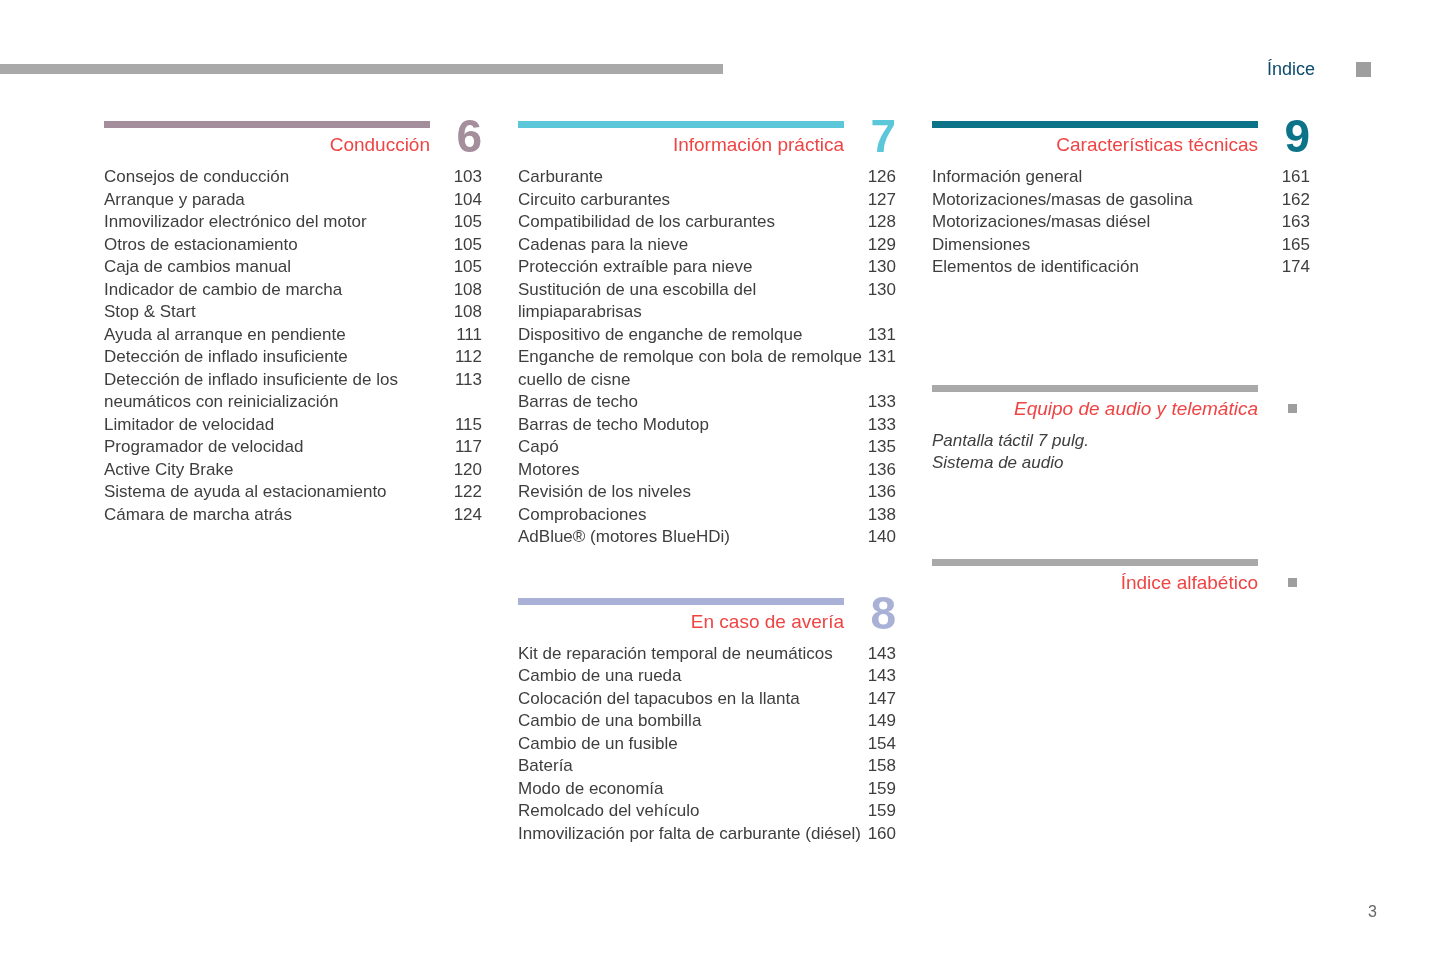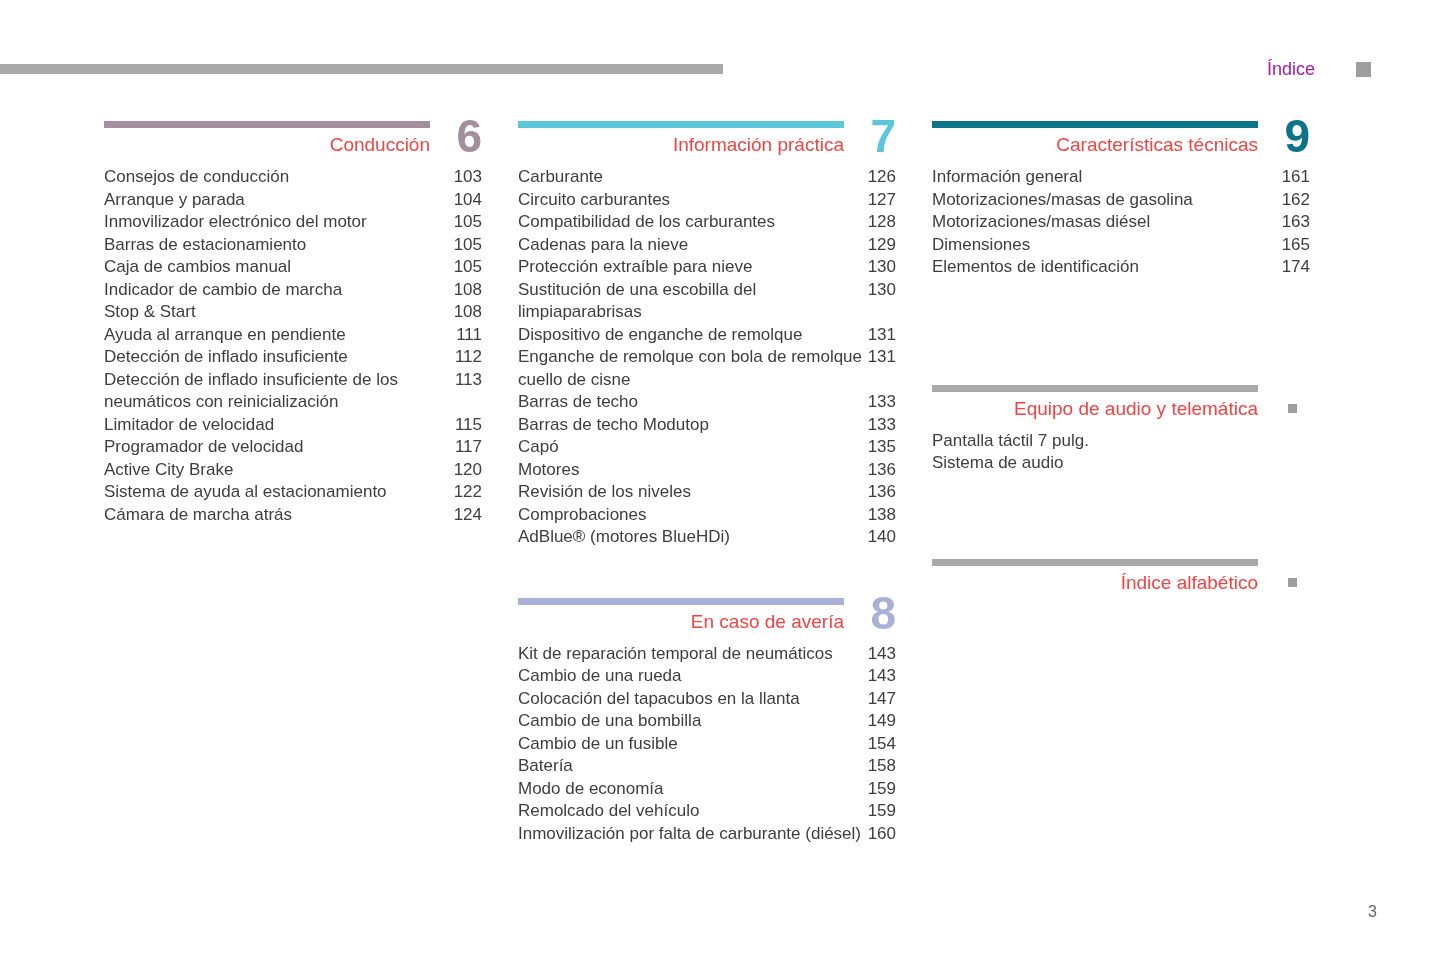--- a/index.html
+++ b/index.html
@@ -4,21 +4,21 @@
 <style>
   * { margin: 0; padding: 0; box-sizing: border-box; }
   html, body { background: #ffffff; }
   body {
     width: 1445px; height: 977px;
     position: relative; overflow: hidden;
     font-family: "Liberation Sans", sans-serif;
     color: #3e3e3e;
   }
   .top-rule { position: absolute; left: 0; top: 64px; width: 723px; height: 10px; background: #a9a9a9; }
-  .top-label { position: absolute; top: 59px; right: 130px; font-size: 18px; color: #a21caf; }
+  .top-label { position: absolute; top: 59px; right: 130px; font-size: 18px; color: #0c4a6e; }
   .corner-square { position: absolute; left: 1356px; top: 62px; width: 15px; height: 15px; background: #9e9e9e; }
   .footer-page { position: absolute; left: 1368px; top: 903px; font-size: 16px; color: #666666; }
 
   .col { position: absolute; top: 112px; width: 378px; }
   .col1 { left: 104px; }
   .col2 { left: 518px; }
   .col3 { left: 932px; }
 
   .sec-head { display: flex; align-items: flex-start; }
   .sec-main { width: 326px; }
@@ -27,21 +27,21 @@
   .sec-title { text-align: right; font-size: 19px; line-height: 22px; margin-top: 6px; color: #ef4444; }
   .sec-num { font-size: 46px; line-height: 40px; font-weight: bold; margin-top: 4px; }
   .sec-square { width: 9px; height: 9px; background: #9e9e9e; margin: 28px 0 0 30px; }
 
   .toc-list { margin-top: 10px; }
   .toc-row { display: flex; align-items: flex-start; font-size: 17px; line-height: 22.5px; }
   .toc-label { flex: 1; padding-right: 4px; }
   .toc-page { white-space: nowrap; }
 
   .col2 .sec + .sec { margin-top: 40px; }
-  .sec-audio { margin-top: 97px; }
+  .sec-audio { margin-top: 97px; font-style: italic; }
   .sec-alpha { margin-top: 75px; }
 </style>
 </head>
 <body>
 
 <div class="top-rule"></div>
 <div class="top-label">Índice</div>
 <div class="corner-square"></div>
 
 <div class="col col1">
@@ -66,21 +66,21 @@
           <span class="toc-label">Arranque y parada</span>
           <span class="toc-page">104</span>
         </div>
 
         <div class="toc-row">
           <span class="toc-label">Inmovilizador electrónico del motor</span>
           <span class="toc-page">105</span>
         </div>
 
         <div class="toc-row">
-          <span class="toc-label">Barras de estacionamiento</span>
+          <span class="toc-label">Otros de estacionamiento</span>
           <span class="toc-page">105</span>
         </div>
 
         <div class="toc-row">
           <span class="toc-label">Caja de cambios manual</span>
           <span class="toc-page">105</span>
         </div>
 
 
         <div class="toc-row">

